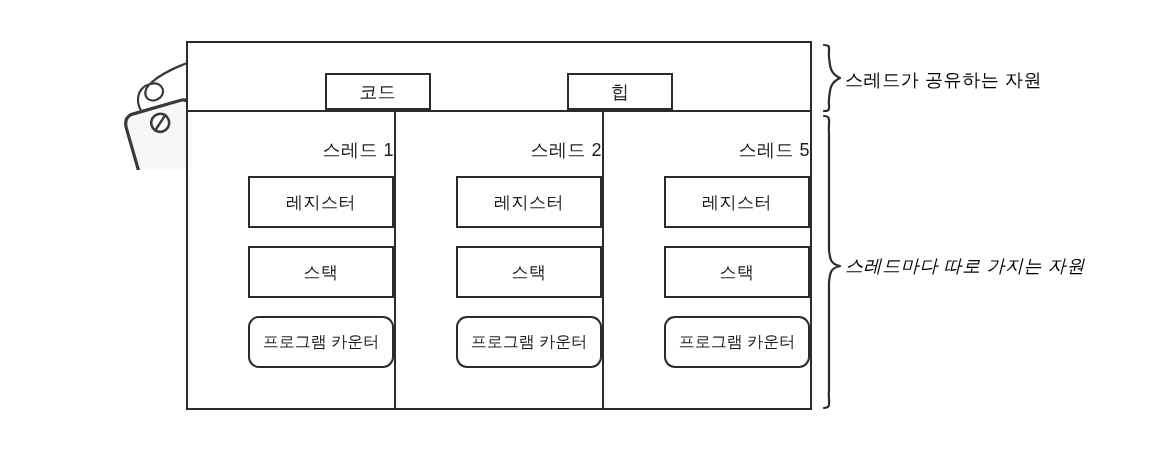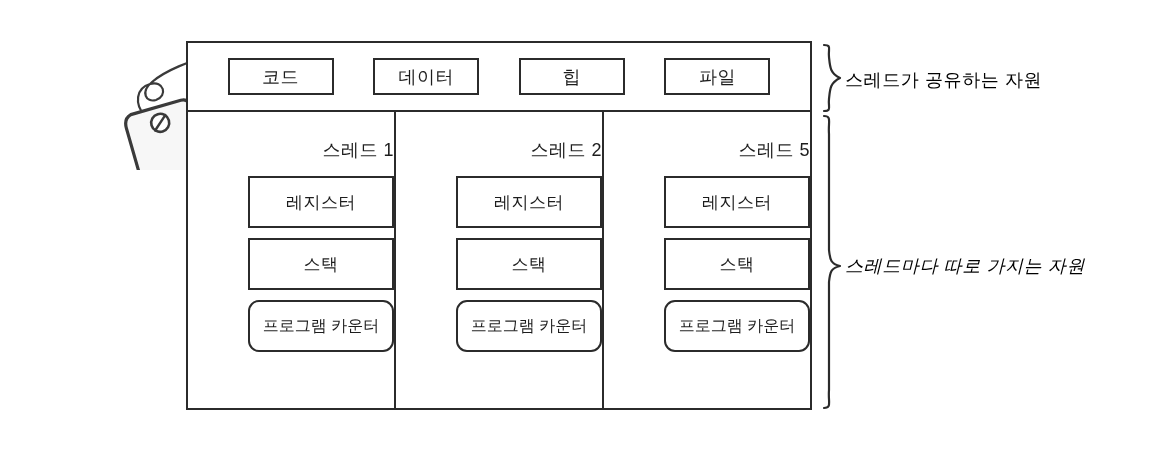--- a/index.html
+++ b/index.html
@@ -33,21 +33,21 @@
   }
   .shared-row {
     position: absolute;
     left: 0;
     top: 0;
     right: 0;
     height: 69px;
     border-bottom: 2.5px solid #2b2b2b;
     box-sizing: border-box;
     display: flex;
-    align-items: center;
+    align-items: flex-end;
     justify-content: space-evenly;
   }
   .threads-row {
     position: absolute;
     left: 0;
     top: 69px;
     right: 0;
     bottom: 0;
     display: flex;
   }
@@ -85,21 +85,21 @@
     margin-top: 26px;
     margin-bottom: 14px;
     font-size: 18px;
     color: #1d1d1d;
     letter-spacing: 0.5px;
     white-space: nowrap;
   }
   .thread-box {
     width: 146px;
     height: 52px;
-    margin-bottom: 10px;
+    margin-bottom: 18px;
     font-size: 17px;
   }
   .thread-box.pc {
     font-size: 16px;
     letter-spacing: 0px;
     border-radius: 11px;
   }
 
   
   .brace {
@@ -154,23 +154,21 @@
         <line x1="63" y1="90" x2="77" y2="78" stroke="#3a3a3a" stroke-width="2.4" stroke-linecap="round"></line>
       </g>
     </svg>
     <div class="pcb-label">PCB</div>
   </div>
 
   <div class="outer-box">
 
     <div class="shared-row">
       <div class="res-box shared-box">코드</div>
-      <div class="res-box shared-box">데이터</div>
       <div class="res-box shared-box">힙</div>
-      <div class="res-box shared-box">파일</div>
     </div>
 
     <div class="threads-row">
 
       <div class="thread-col">
         <div class="thread-title">스레드 1</div>
         <div class="res-box thread-box">레지스터</div>
         <div class="res-box thread-box">스택</div>
         <div class="res-box thread-box pc">프로그램 카운터</div>
       </div>

